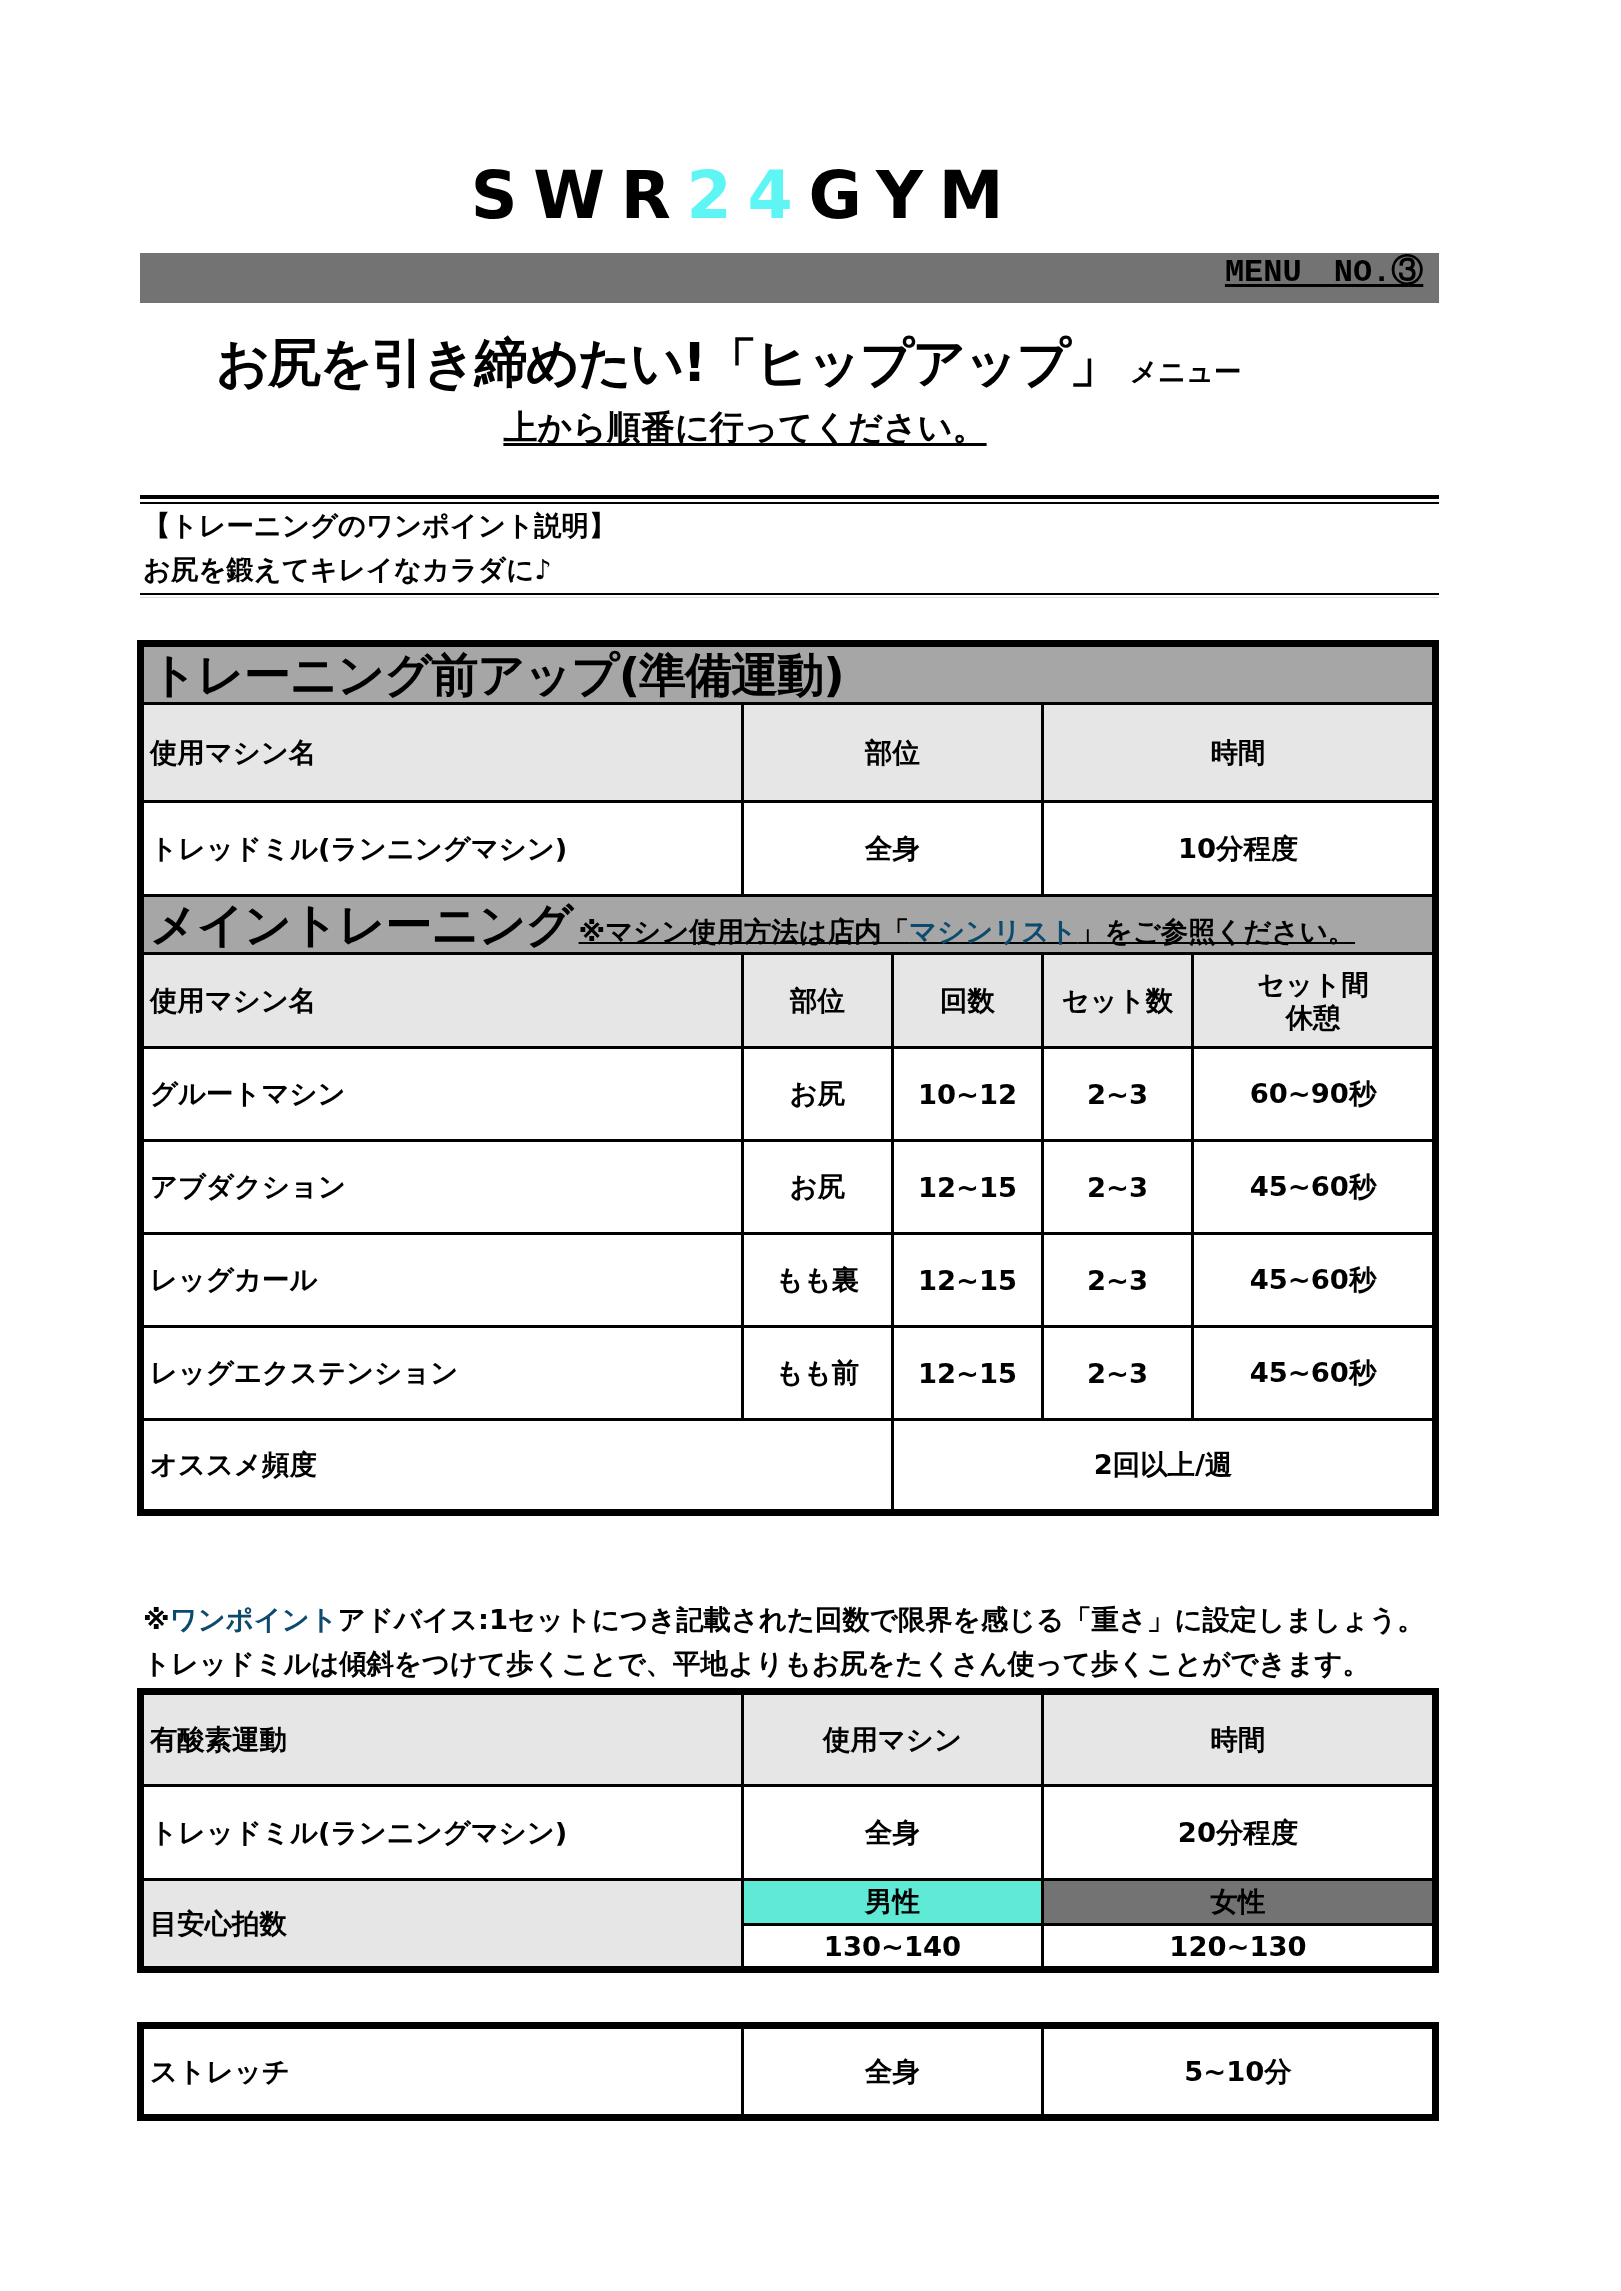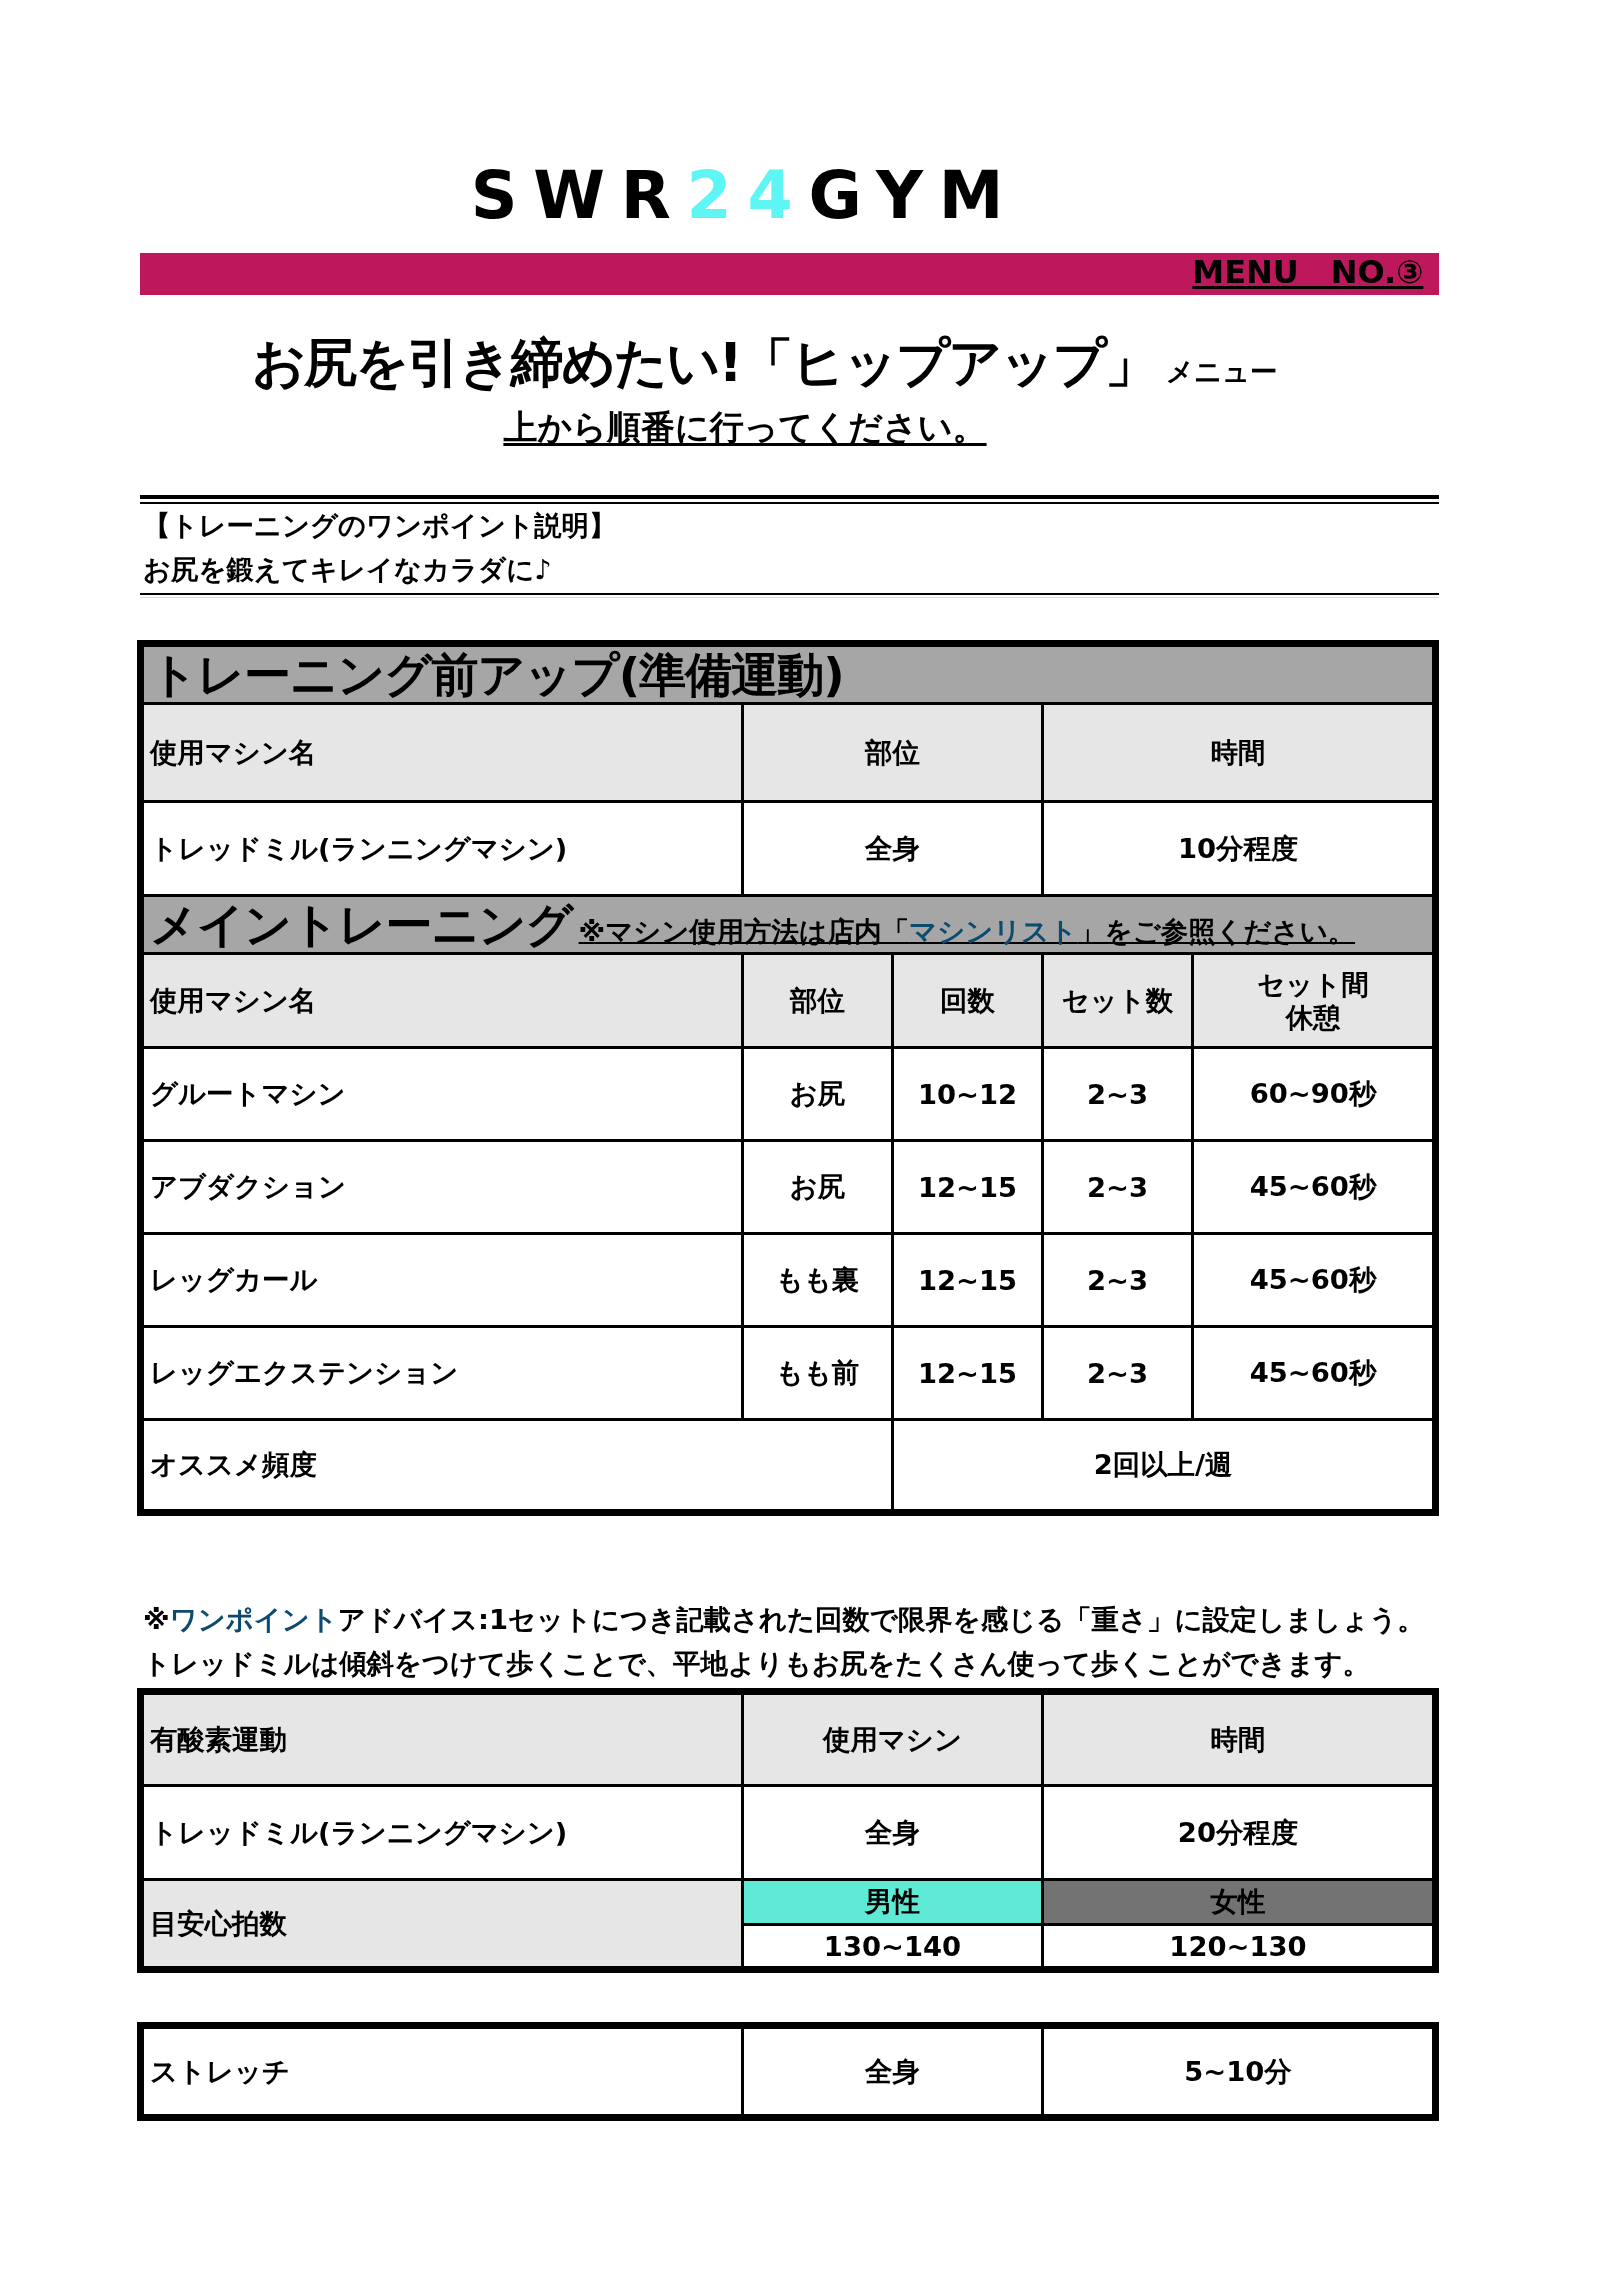--- a/index.html
+++ b/index.html
@@ -2,24 +2,24 @@
 <html><head>
 <meta charset="utf-8">
 <style>
   html, body { margin:0; padding:0; background:#ffffff; }
   body { width:1621px; height:2292px; position:relative; overflow:hidden;
          font-family:"DejaVu Sans", "Liberation Sans", sans-serif; color:#000; }
   .abs { position:absolute; }
   .logo { left:0; width:1490px; top:157px; text-align:center; font-family:"DejaVu Sans", sans-serif;
           font-weight:bold; font-size:65px; letter-spacing:15.7px; line-height:78px; }
   .logo .accent { color:#5ef5f5; }
-  .band { left:140px; top:253px; width:1299px; height:42px; background:#be185d; }
+  .band { left:140px; top:253px; width:1299px; height:50px; background:#737373;font-family:Liberation Mono, monospace; }
   .menu-no { right:15.7px; top:0; font-weight:bold; font-size:32px; line-height:39px;
              text-decoration:underline; text-decoration-thickness:2.9px; text-underline-offset:2.9px; }
-  .title { left:216px; top:328px; font-weight:bold; font-size:53px; line-height:69px; letter-spacing:-2px; white-space:nowrap;margin-left:36px; }
+  .title { left:216px; top:328px; font-weight:bold; font-size:53px; line-height:69px; letter-spacing:-2px; white-space:nowrap; }
   .title small { font-size:27.4px; letter-spacing:0; margin-left:9.8px; }
   .subtitle { left:0; width:1490px; top:404px; text-align:center; font-weight:bold; font-size:34px; line-height:47px;
               text-decoration:underline; text-decoration-thickness:2.9px; text-underline-offset:3.9px; }
   .dbl1 { left:140px; top:495px; width:1299px; height:3.9px; background:#000; }
   .dbl2 { left:140px; top:502px; width:1299px; height:2px; background:#000; }
   .tip-head { left:143px; top:506px; font-size:27.4px; line-height:39px; font-weight:bold; }
   .tip-body { left:143px; top:550px; font-size:27.4px; line-height:39px; font-weight:bold; }
   .thin { left:140px; top:593px; width:1299px; height:2px; background:#000; }
   .thin2 { left:140px; top:597px; width:1299px; height:1px; background:#ddd; }
 

